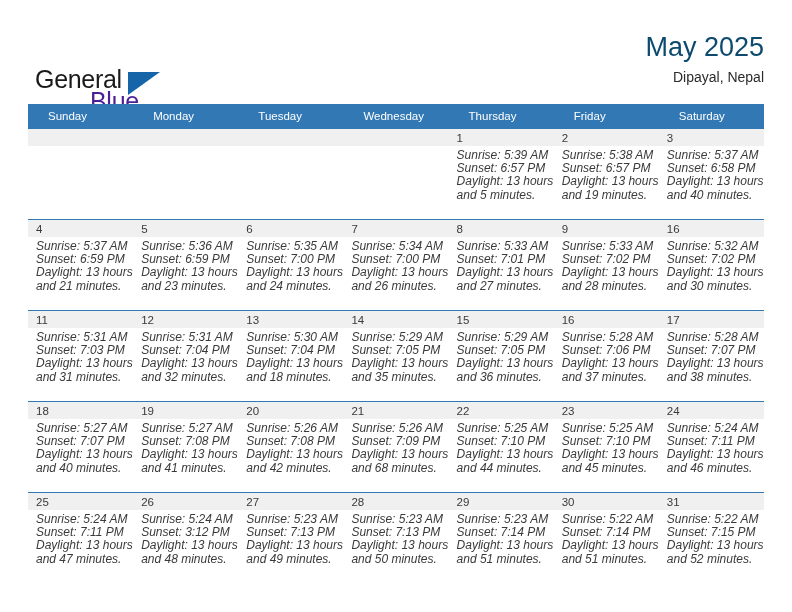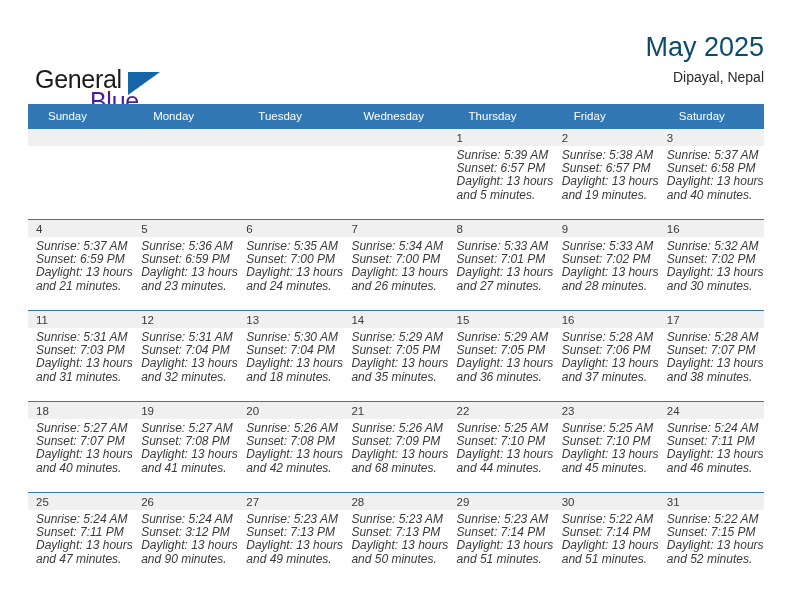--- a/index.html
+++ b/index.html
@@ -459,21 +459,21 @@
                 </div>
               </div>
             </td>
             <td>
               <div class="cell">
                 <div class="daynum-band">26</div>
                 <div class="lines">
                   <div>Sunrise: 5:24 AM</div>
                   <div>Sunset: 3:12 PM</div>
                   <div>Daylight: 13 hours</div>
-                  <div>and 90 minutes.</div>
+                  <div>and 48 minutes.</div>
                 </div>
               </div>
             </td>
             <td>
               <div class="cell">
                 <div class="daynum-band">27</div>
                 <div class="lines">
                   <div>Sunrise: 5:23 AM</div>
                   <div>Sunset: 7:13 PM</div>
                   <div>Daylight: 13 hours</div>

